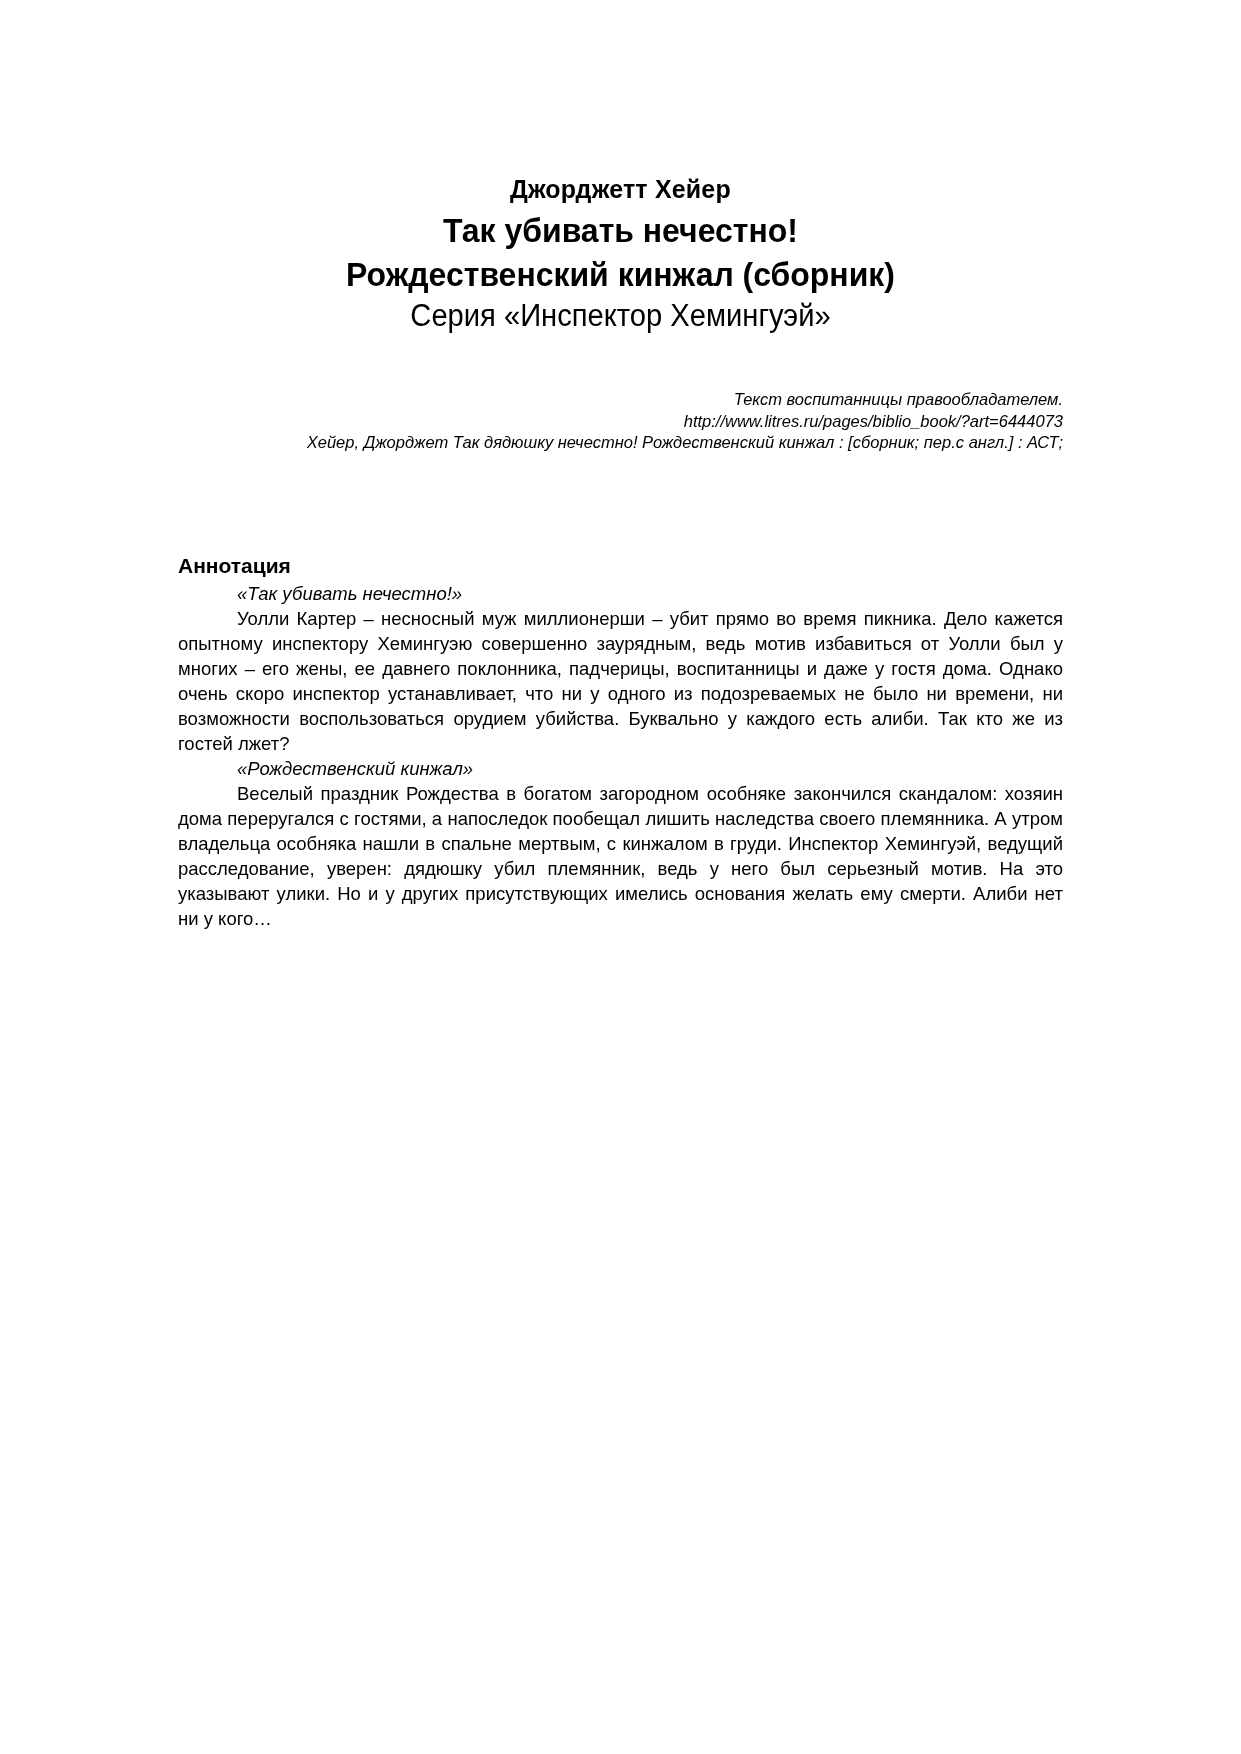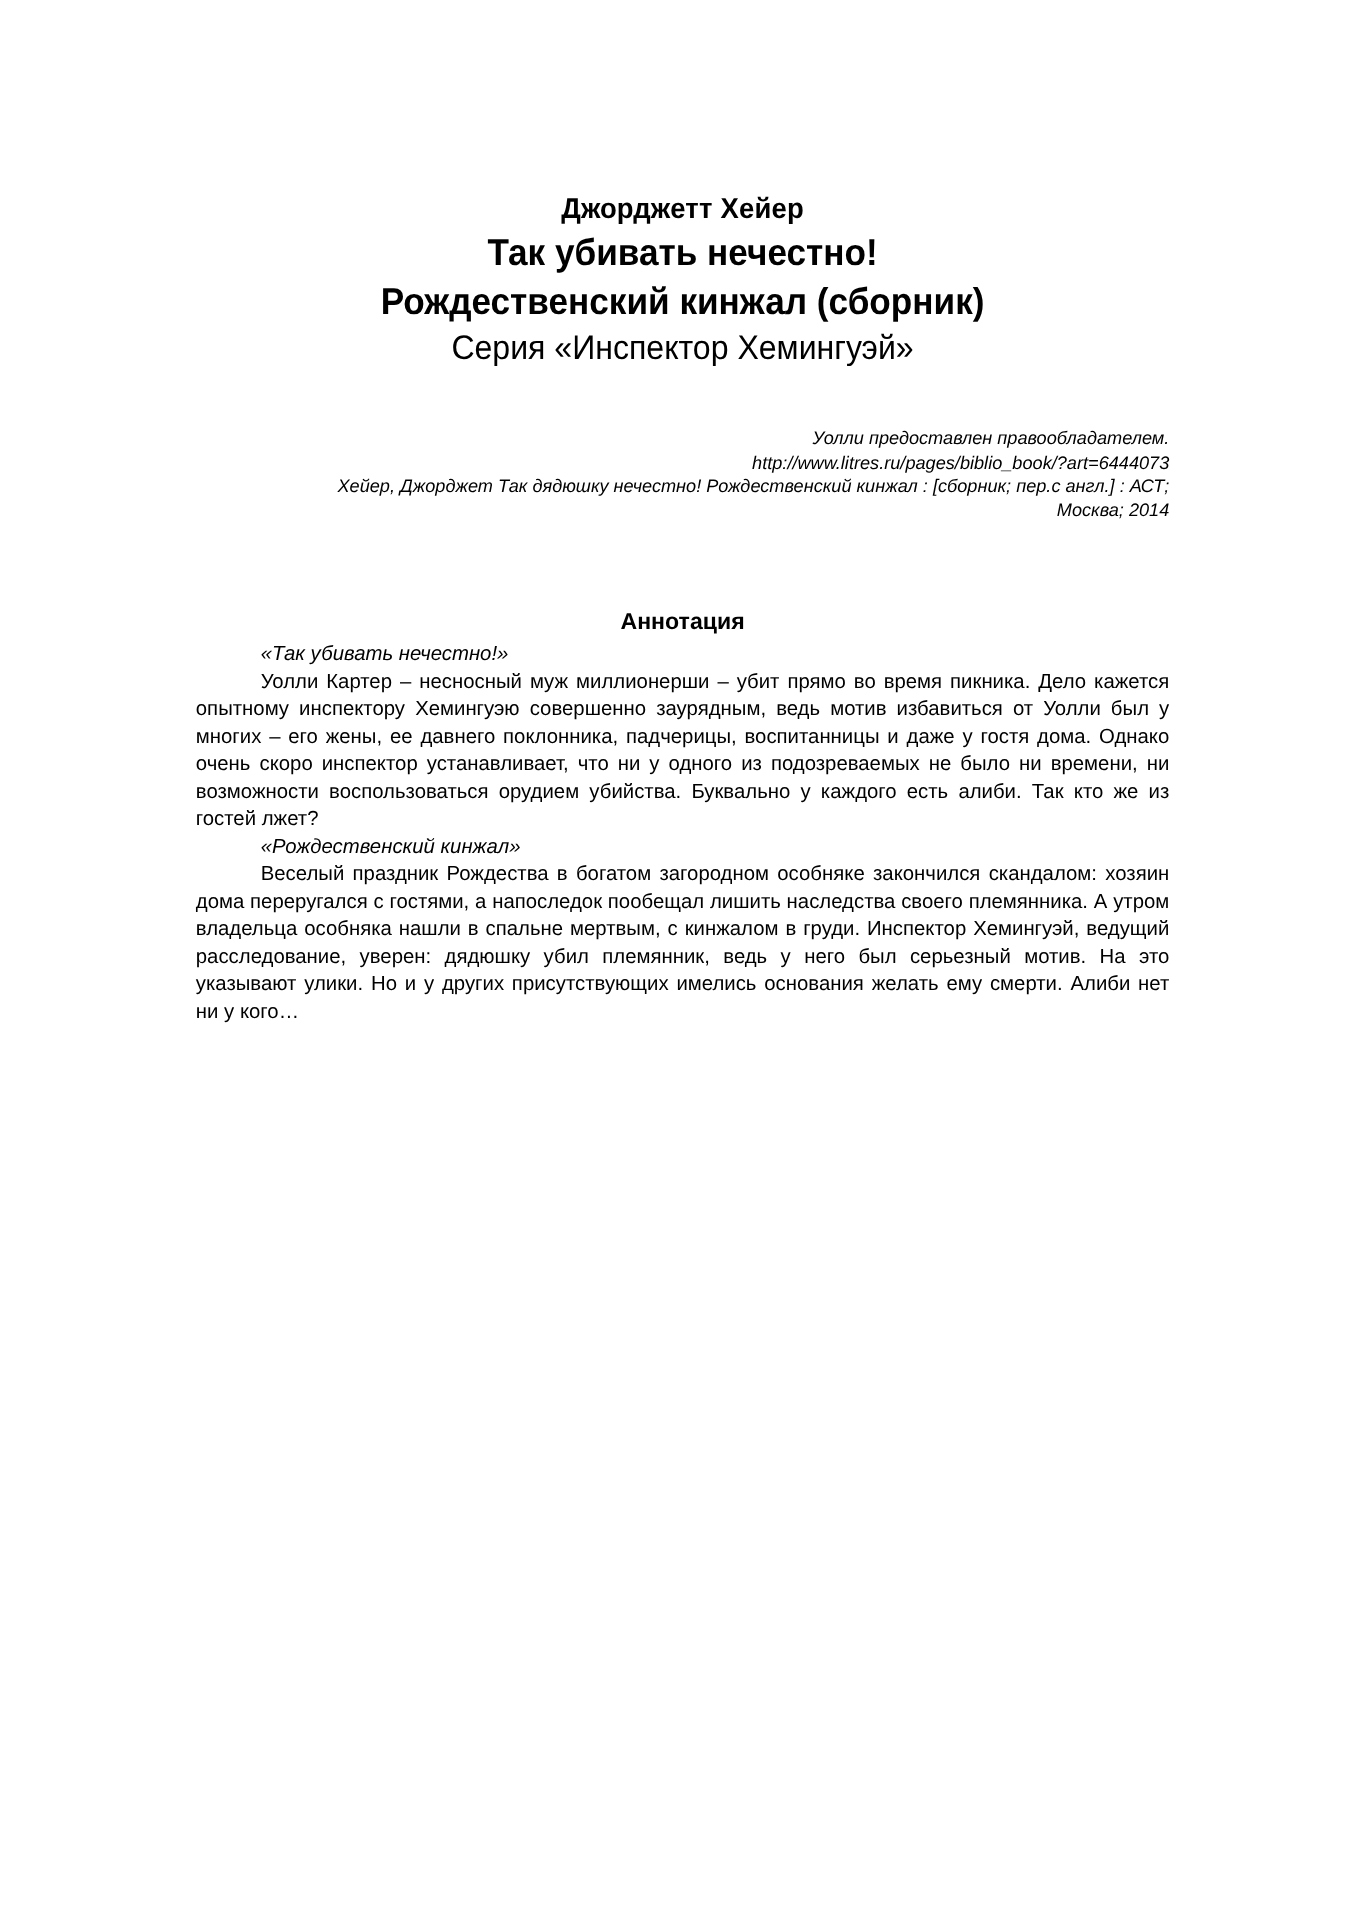--- a/index.html
+++ b/index.html
@@ -68,21 +68,20 @@
     .source-block div {
       white-space: nowrap;
     }
     .annotation {
       position: absolute;
       left: 178px;
       width: 885px;
       top: 551px;
     }
     .annotation-heading {
-      text-align: center;
       font-weight: bold;
       font-size: 21px;
       line-height: 30px;
       height: 30px;
       margin-left: 0;
     }
     .story-title {
       font-style: italic;
       font-size: 18.5px;
       line-height: 25px;
@@ -101,24 +100,23 @@
 <div class="page">
 
   <div class="title-block">
     <div class="author">Джорджетт  Хейер</div>
     <div class="book-title first">Так убивать нечестно!</div>
     <div class="book-title">Рождественский кинжал (сборник)</div>
     <div class="series">Серия «Инспектор Хемингуэй»</div>
   </div>
 
   <div class="source-block">
-    <div>Уолли предоставлен правообладателем.</div>
+    <div>Текст воспитанницы правообладателем.</div>
     <div>http://www.litres.ru/pages/biblio_book/?art=6444073</div>
     <div>Хейер, Джорджет Так дядюшку нечестно! Рождественский кинжал : [сборник; пер.с англ.] : АСТ;</div>
-    <div>Москва; 2014</div>
   </div>
 
   <div class="annotation">
     <div class="annotation-heading">Аннотация</div>
     <div class="story-title">«Так убивать нечестно!»</div>
     <div class="story-text">Уолли Картер – несносный муж миллионерши – убит прямо во время пикника. Дело кажется опытному инспектору Хемингуэю совершенно заурядным, ведь мотив избавиться от Уолли был у многих – его жены, ее давнего поклонника, падчерицы, воспитанницы и даже у гостя дома. Однако очень скоро инспектор устанавливает, что ни у одного из подозреваемых не было ни времени, ни возможности воспользоваться орудием убийства. Буквально у каждого есть алиби. Так кто же из гостей лжет?</div>
     <div class="story-title">«Рождественский кинжал»</div>
     <div class="story-text">Веселый праздник Рождества в богатом загородном особняке закончился скандалом: хозяин дома переругался с гостями, а напоследок пообещал лишить наследства своего племянника. А утром владельца особняка нашли в спальне мертвым, с кинжалом в груди. Инспектор Хемингуэй, ведущий расследование, уверен: дядюшку убил племянник, ведь у него был серьезный мотив. На это указывают улики. Но и у других присутствующих имелись основания желать ему смерти. Алиби нет ни у кого…</div>
   </div>
 

